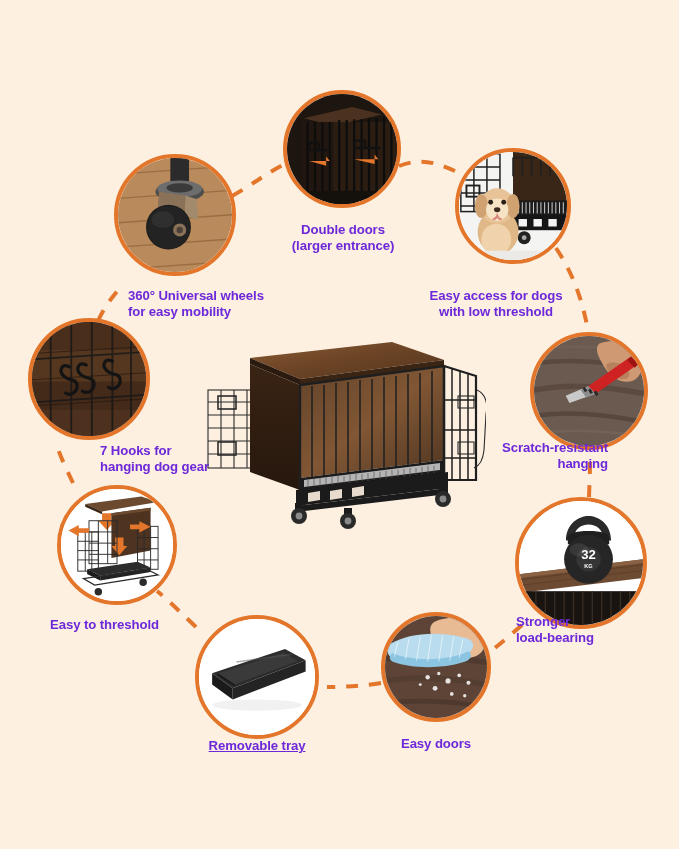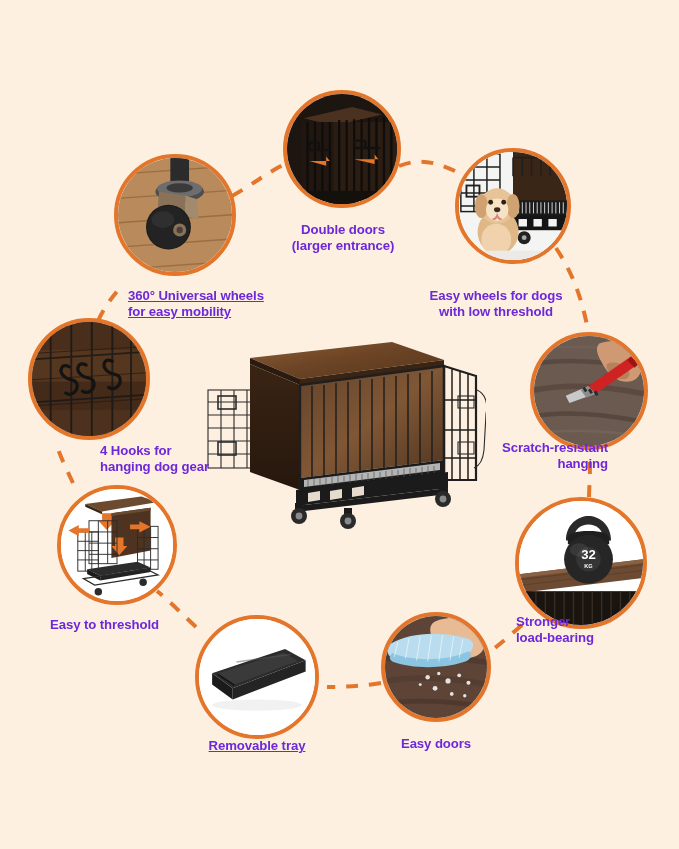--- a/index.html
+++ b/index.html
@@ -209,21 +209,21 @@
         <ellipse cx="66" cy="32" rx="14" ry="5" fill="#3a3a3a"></ellipse>
         <path d="M44,36 L42,60 Q42,72 52,78 L60,82 L72,62 L72,40 Z" fill="#8a7258"></path>
         <path d="M72,40 L84,44 L86,66 L72,62 Z" fill="#a28a6c"></path>
         <circle cx="54" cy="74" r="24" fill="#1c1c1c"></circle>
         <circle cx="54" cy="74" r="23" fill="#232323"></circle>
         <ellipse cx="48" cy="66" rx="12" ry="9" fill="#3b3b3b" opacity=".55"></ellipse>
         <circle cx="66" cy="77" r="7" fill="#8a7258"></circle>
         <circle cx="66" cy="77" r="3.4" fill="#4a4038"></circle>
       </svg>
     </div>
-    <div class="caption cap-left" style="left:128px;top:288px;width:190px;text-decoration:underline;">360° Universal wheels
+    <div class="caption cap-left" style="left:128px;top:288px;width:190px;">360° Universal wheels
 for easy mobility</div>
   </div>
 
   <div class="feature">
     <div class="bubble" style="left:455px;top:148px;width:116px;height:116px;">
       <svg class="art" viewBox="0 0 116 116" preserveAspectRatio="xMidYMid slice">
         <rect width="116" height="116" fill="#f4f4f2"></rect>
         <rect x="58" y="0" width="58" height="58" fill="#3a2617"></rect>
         <g stroke="#1f1f1f" stroke-width="1.6" fill="none">
           <rect x="2" y="2" width="42" height="62"></rect>
@@ -258,21 +258,21 @@
           <ellipse cx="58" cy="58" rx="7" ry="13" fill="#d0a271"></ellipse>
           <circle cx="41" cy="62" r="12" fill="#f6e3c6"></circle>
           <circle cx="34" cy="54" r="2.6" fill="#2b2018"></circle>
           <circle cx="48" cy="54" r="2.6" fill="#2b2018"></circle>
           <ellipse cx="41" cy="62" rx="3.4" ry="2.6" fill="#3a2a20"></ellipse>
           <path d="M41,65 q-1,6 -6,7 q5,3 6,-2 q1,5 6,2 q-5,-1 -6,-7" fill="#d4827a"></path>
         </g>
         <rect y="106" width="116" height="10" fill="#eceae6"></rect>
       </svg>
     </div>
-    <div class="caption cap-center" style="left:408px;top:288px;width:176px;">Easy wheels for dogs
+    <div class="caption cap-center" style="left:408px;top:288px;width:176px;">Easy access for dogs
 with low threshold</div>
   </div>
 
   <div class="feature">
     <div class="bubble" style="left:530px;top:332px;width:118px;height:118px;">
       <svg class="art" viewBox="0 0 118 118" preserveAspectRatio="xMidYMid slice">
         <rect width="118" height="118" fill="#6a5a50"></rect>
         <g opacity=".55">
           <path d="M0,30 Q40,22 118,34" stroke="#4c3e36" stroke-width="5" fill="none"></path>
           <path d="M0,58 Q50,48 118,62" stroke="#513f34" stroke-width="6" fill="none"></path>
@@ -481,17 +481,17 @@
           <path d="M0,40 L122,32 M0,86 L122,78"></path>
         </g>
 
         <g stroke="#131313" stroke-width="3.4" fill="none" stroke-linecap="round">
           <path d="M40,48 C32,44 28,52 34,58 C40,64 46,60 48,66 C50,74 42,80 36,76"></path>
           <path d="M58,46 C50,42 46,50 52,56 C58,62 64,58 66,64 C68,72 60,78 54,74"></path>
           <path d="M86,42 C78,38 74,46 80,52 C86,58 92,54 94,60 C96,68 88,74 82,70"></path>
         </g>
       </svg>
     </div>
-    <div class="caption cap-left" style="left:100px;top:443px;width:170px;">4 Hooks for
+    <div class="caption cap-left" style="left:100px;top:443px;width:170px;">7 Hooks for
 hanging dog gear</div>
   </div>
 
 </div>
 
 </body></html>

